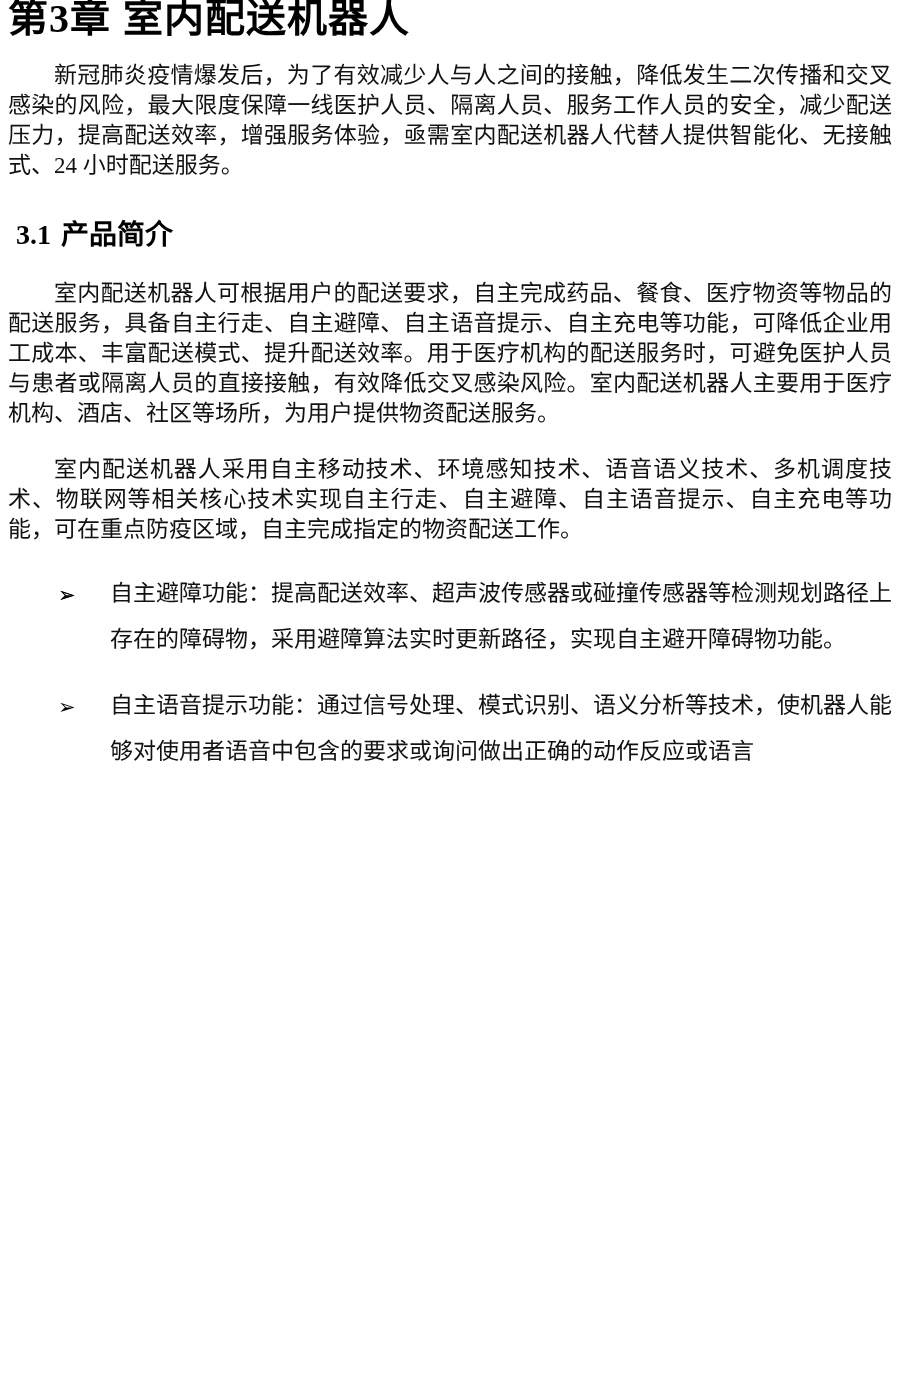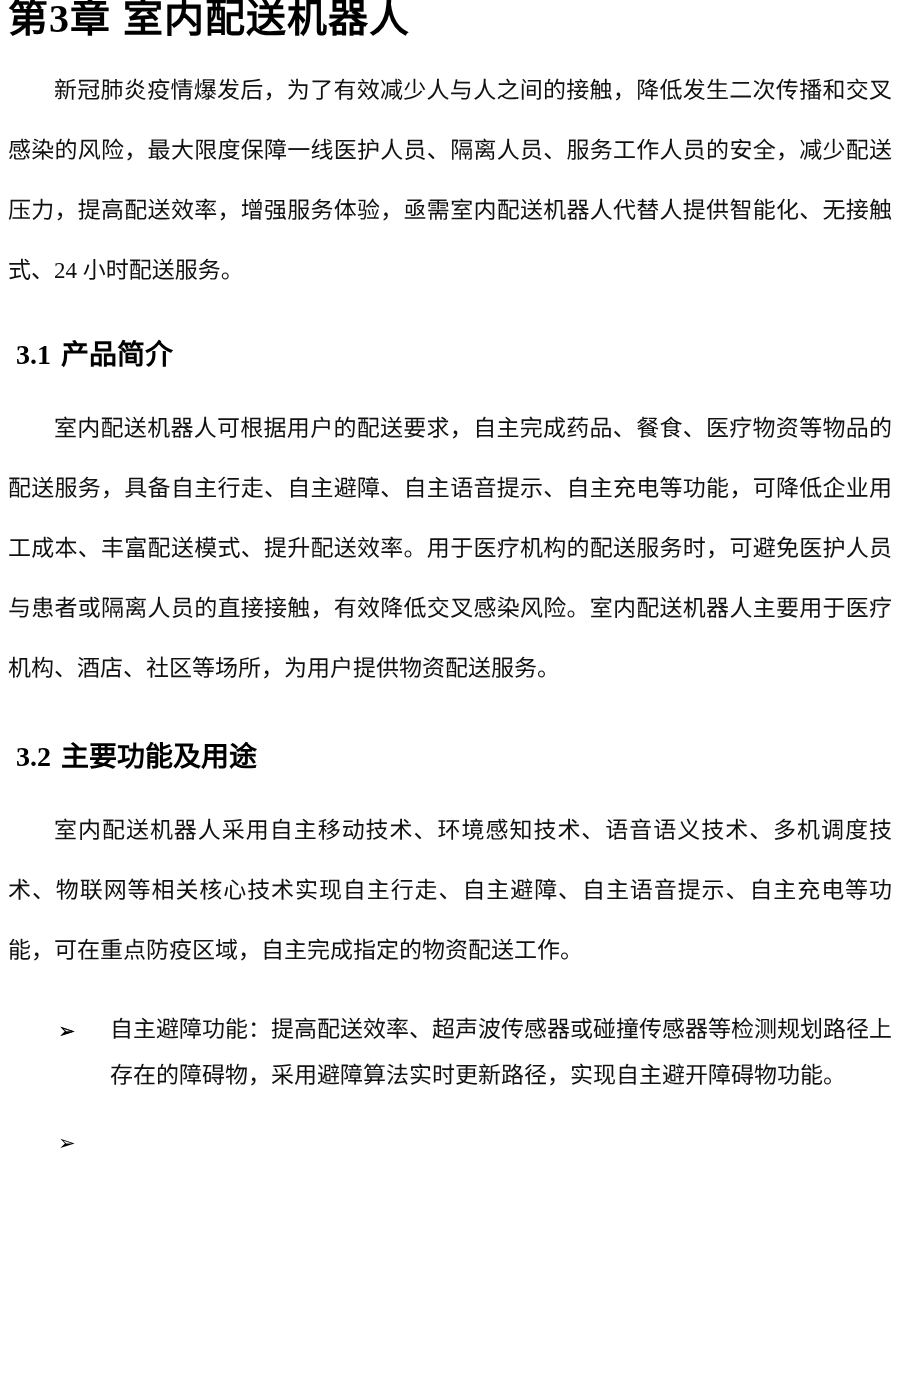--- a/index.html
+++ b/index.html
@@ -48,21 +48,21 @@
   }
   h2.section-heading .num {
     font-family: "Liberation Serif", "DejaVu Serif", serif;
     font-weight: bold;
     margin-right: 10px;
   }
   h2#heading-3-2 { margin-top: 38px; }
   
   p.body-para {
     font-size: 23px;
-    line-height: 60px;
+    line-height: 30px;
     text-align: justify;
     text-justify: inter-ideograph;
     text-indent: 2em;
     margin: 0 0 26px 0;
     color: #111111;
   }
   
   ul.feature-list {
     list-style: none;
     margin: 0;
@@ -98,30 +98,30 @@
 
   <p class="body-para">新冠肺炎疫情爆发后，为了有效减少人与人之间的接触，降低发生二次传播和交叉感染的风险，最大限度保障一线医护人员、隔离人员、服务工作人员的安全，减少配送压力，提高配送效率，增强服务体验，亟需室内配送机器人代替人提供智能化、无接触式、24 小时配送服务。</p>
 
 
   <section>
     <h2 class="section-heading" id="heading-3-1"><span class="num">3.1</span><span>产品简介</span></h2>
     <p class="body-para">室内配送机器人可根据用户的配送要求，自主完成药品、餐食、医疗物资等物品的配送服务，具备自主行走、自主避障、自主语音提示、自主充电等功能，可降低企业用工成本、丰富配送模式、提升配送效率。用于医疗机构的配送服务时，可避免医护人员与患者或隔离人员的直接接触，有效降低交叉感染风险。室内配送机器人主要用于医疗机构、酒店、社区等场所，为用户提供物资配送服务。</p>
   </section>
 
   <section>
-    <h2 class="section-heading" id="heading-3-2"><span class="num">3.2</span><span>主要功能及用途</span></h2>
     <p class="body-para">室内配送机器人采用自主移动技术、环境感知技术、语音语义技术、多机调度技术、物联网等相关核心技术实现自主行走、自主避障、自主语音提示、自主充电等功能，可在重点防疫区域，自主完成指定的物资配送工作。</p>
 
     <ul class="feature-list">
       <li class="feature-item">
         <span class="marker">➢</span>
       </li>
       <li class="feature-item">
         <span class="marker">➢</span>
         <span>自主避障功能：提高配送效率、超声波传感器或碰撞传感器等检测规划路径上存在的障碍物，采用避障算法实时更新路径，实现自主避开障碍物功能。</span>
       </li>
       <li class="feature-item">
         <span class="marker">➢</span>
+        <span>自主语音提示功能：通过信号处理、模式识别、语义分析等技术，使机器人能够对使用者语音中包含的要求或询问做出正确的动作反应或语言</span>
       </li>
     </ul>
   </section>
 
 </div>
 
 </body></html>

